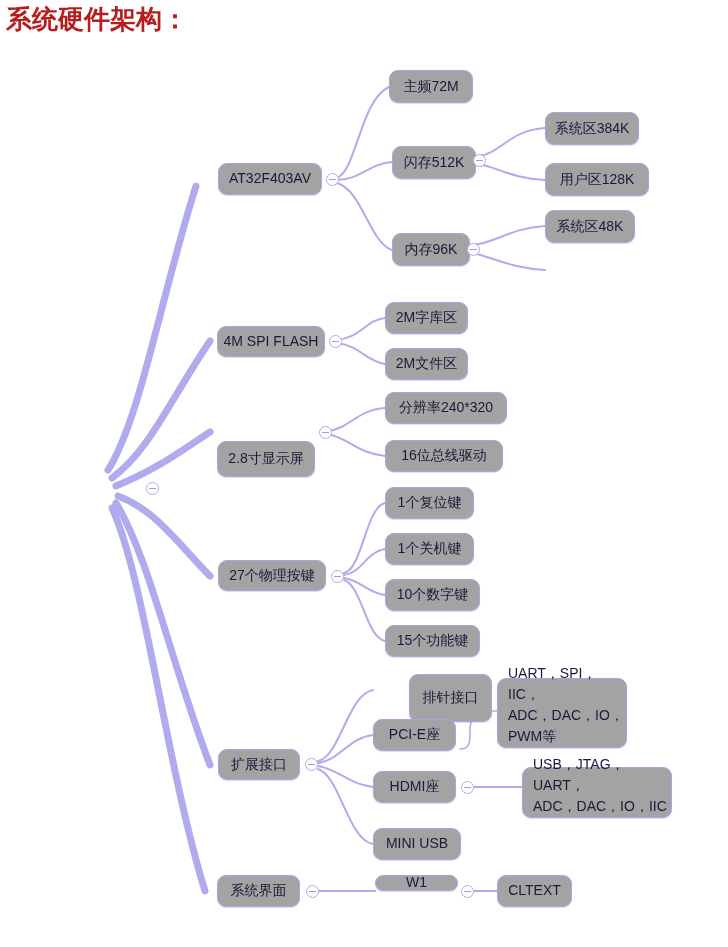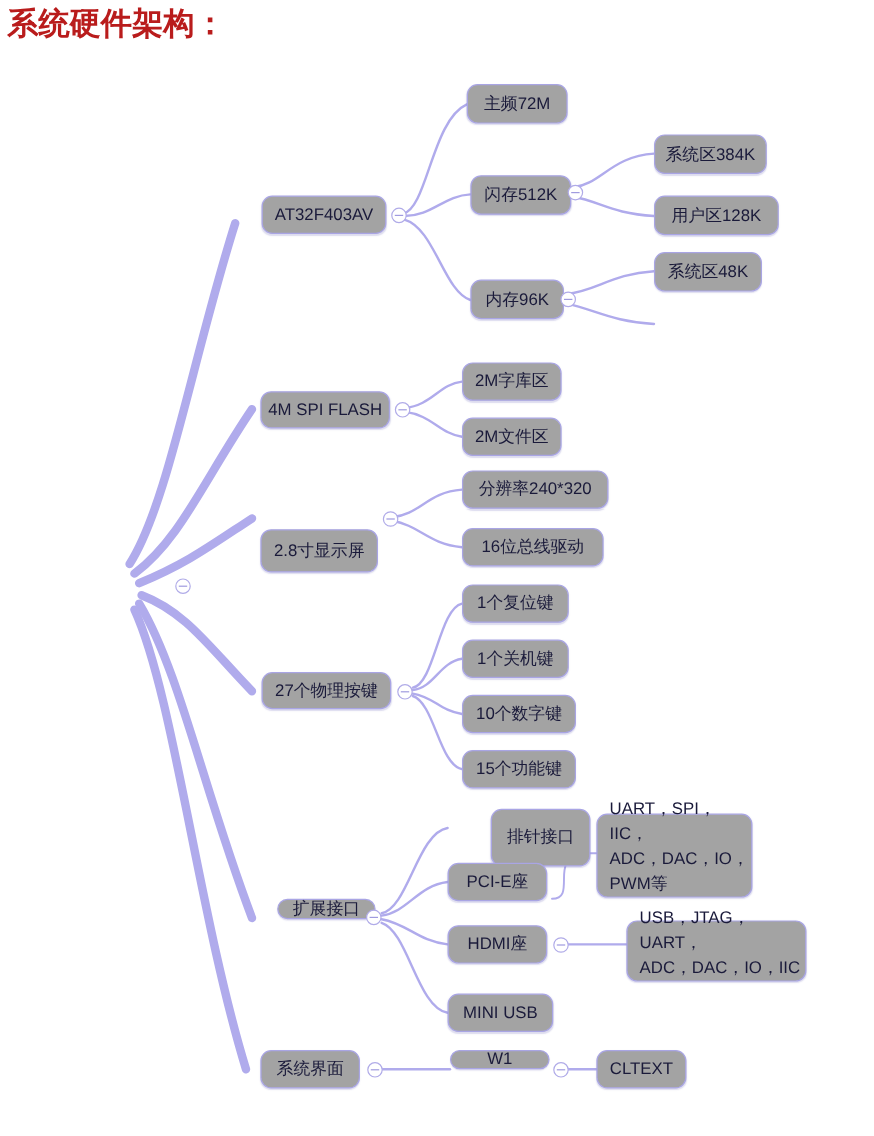--- a/index.html
+++ b/index.html
@@ -218,21 +218,21 @@
   <div class="node" style="left:385px; top:533px; width:89px; height:32px;">
     <span>1个关机键</span>
   </div>
   <div class="node" style="left:385px; top:579px; width:95px; height:32px;">
     <span>10个数字键</span>
   </div>
   <div class="node" style="left:385px; top:625px; width:95px; height:32px;">
     <span>15个功能键</span>
   </div>
 
-  <div class="node" style="left:218px; top:749px; width:82px; height:17px;margin-left:13px;">
+  <div class="node" style="left:218px; top:749px; width:82px; height:31px;">
     <span>扩展接口</span>
   </div>
   <div class="toggle" style="left:305px; top:758px;"></div>
 
   <div class="node" style="left:373px; top:674px; width:83px; height:48px;margin-left:36px;">
     <span>排针接口</span>
   </div>
   <div class="node" style="left:373px; top:719px; width:83px; height:32px;">
     <span>PCI-E座</span>
   </div>

